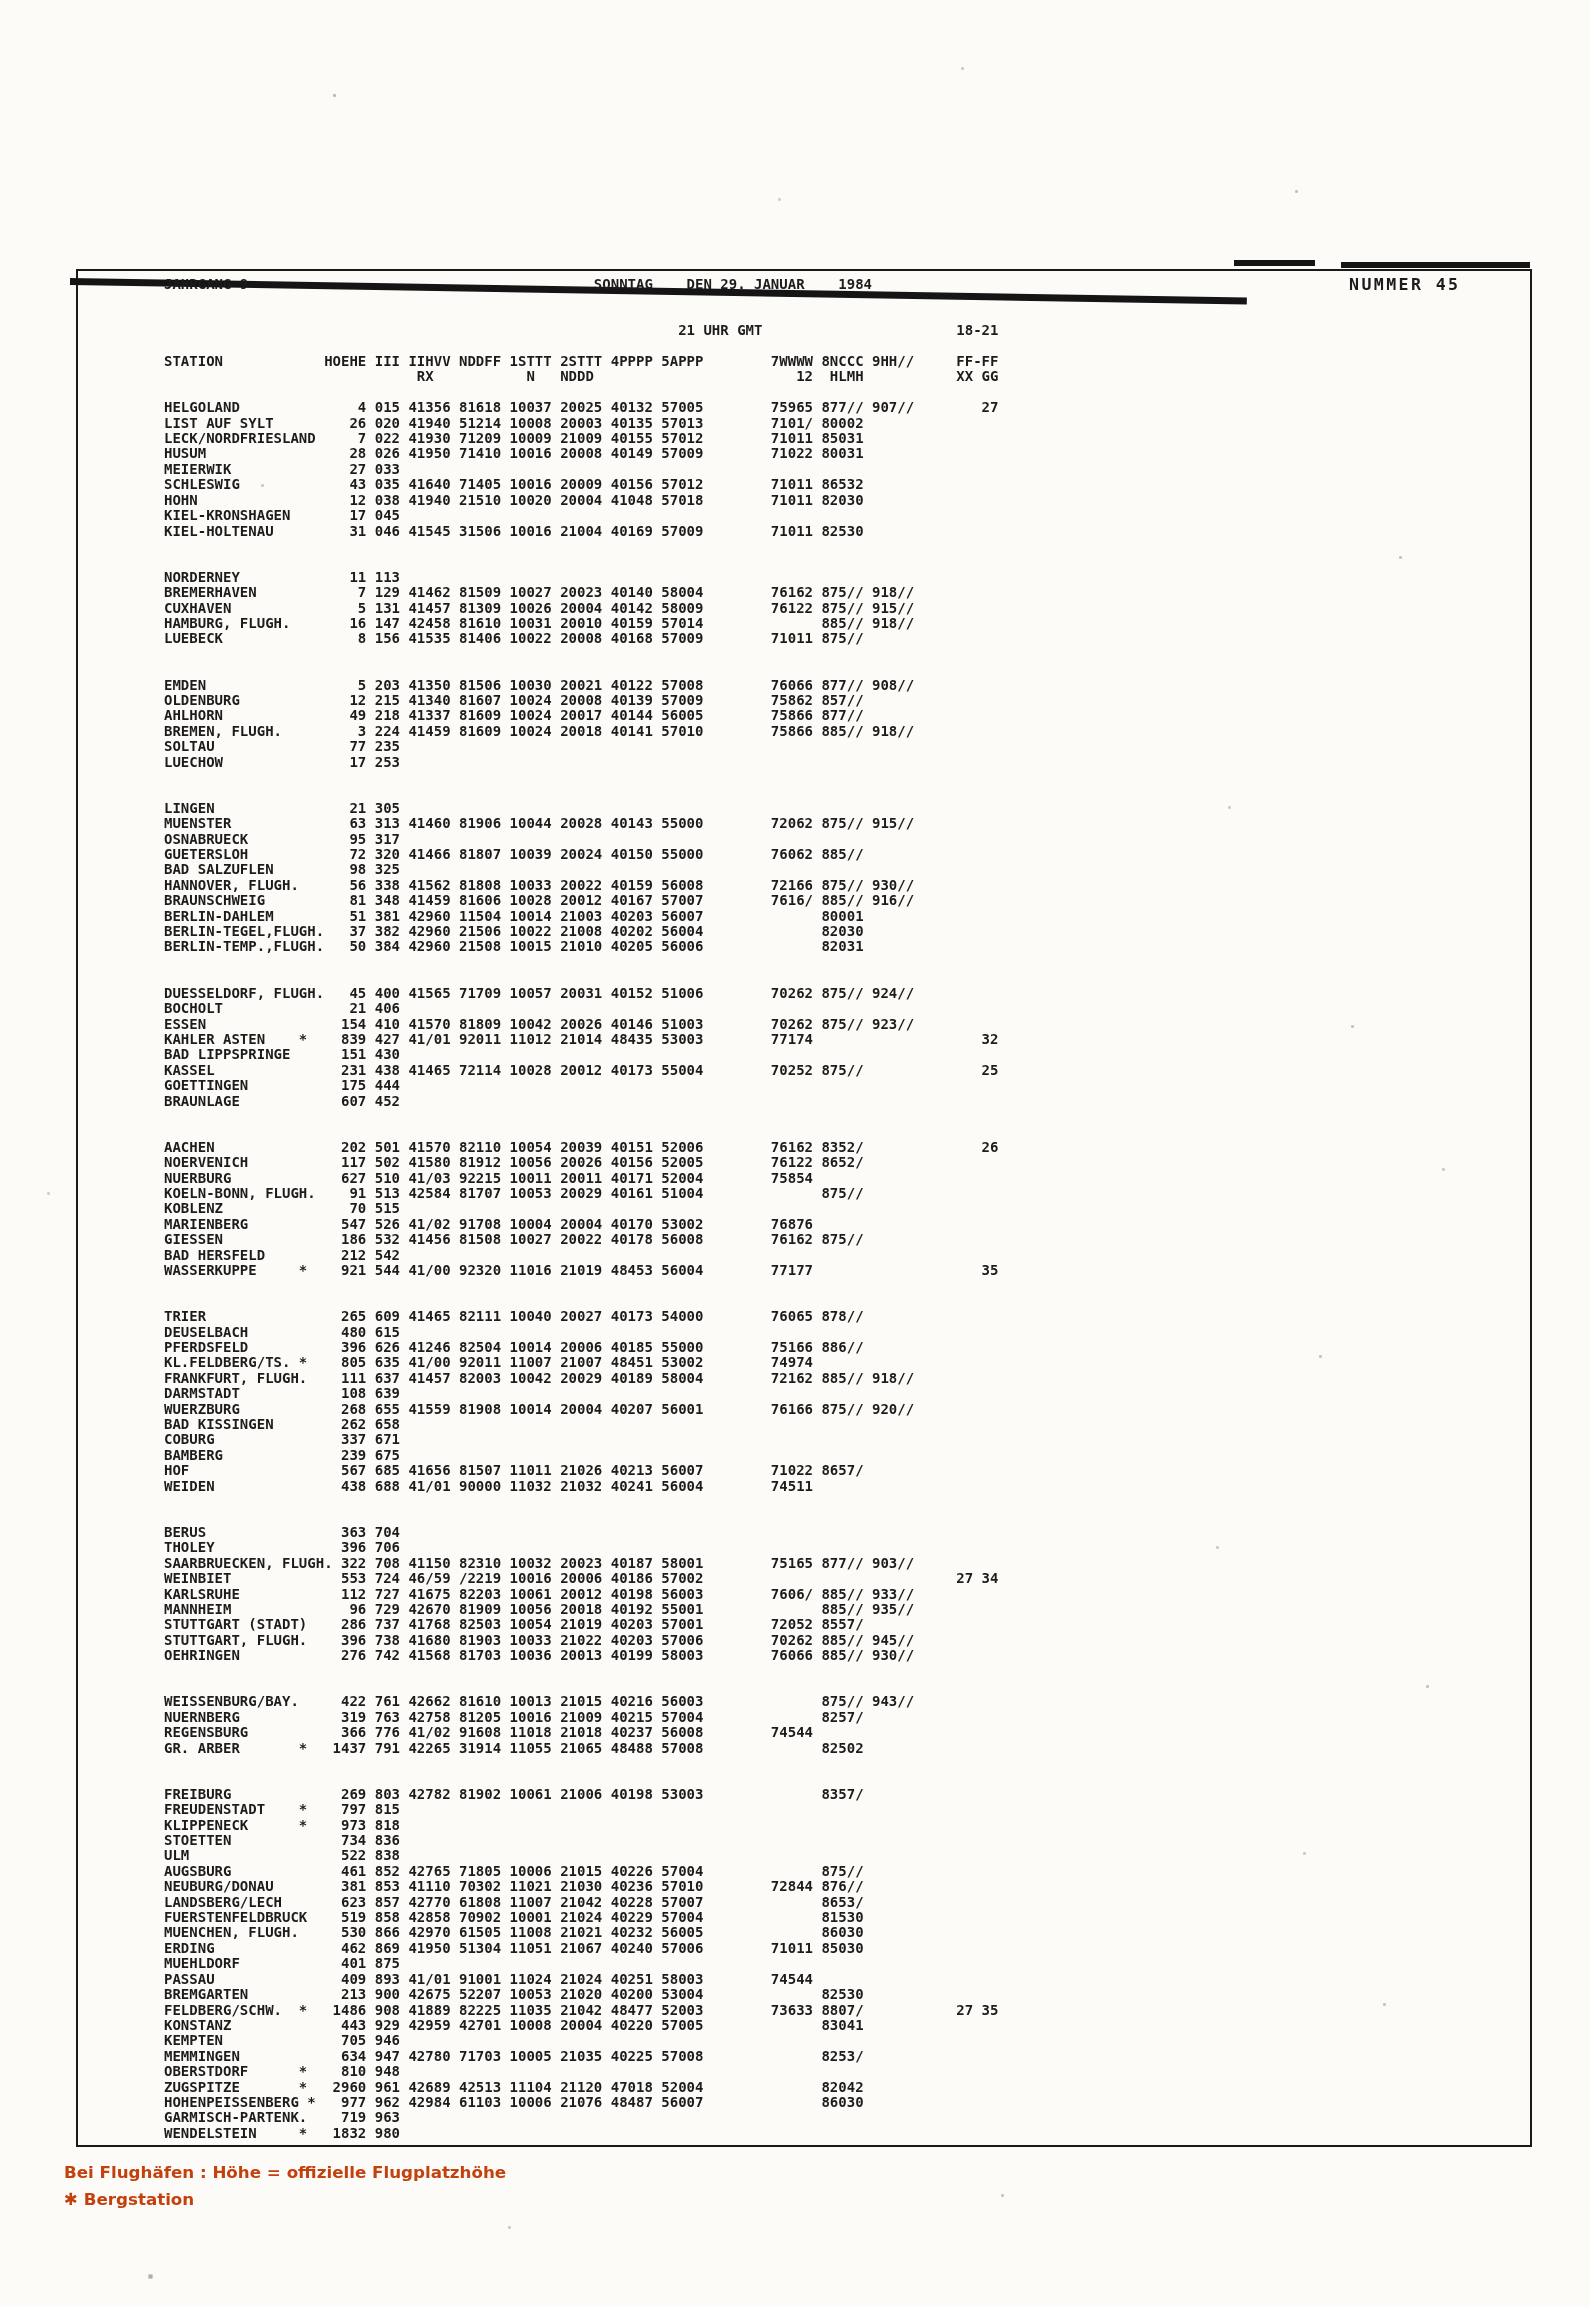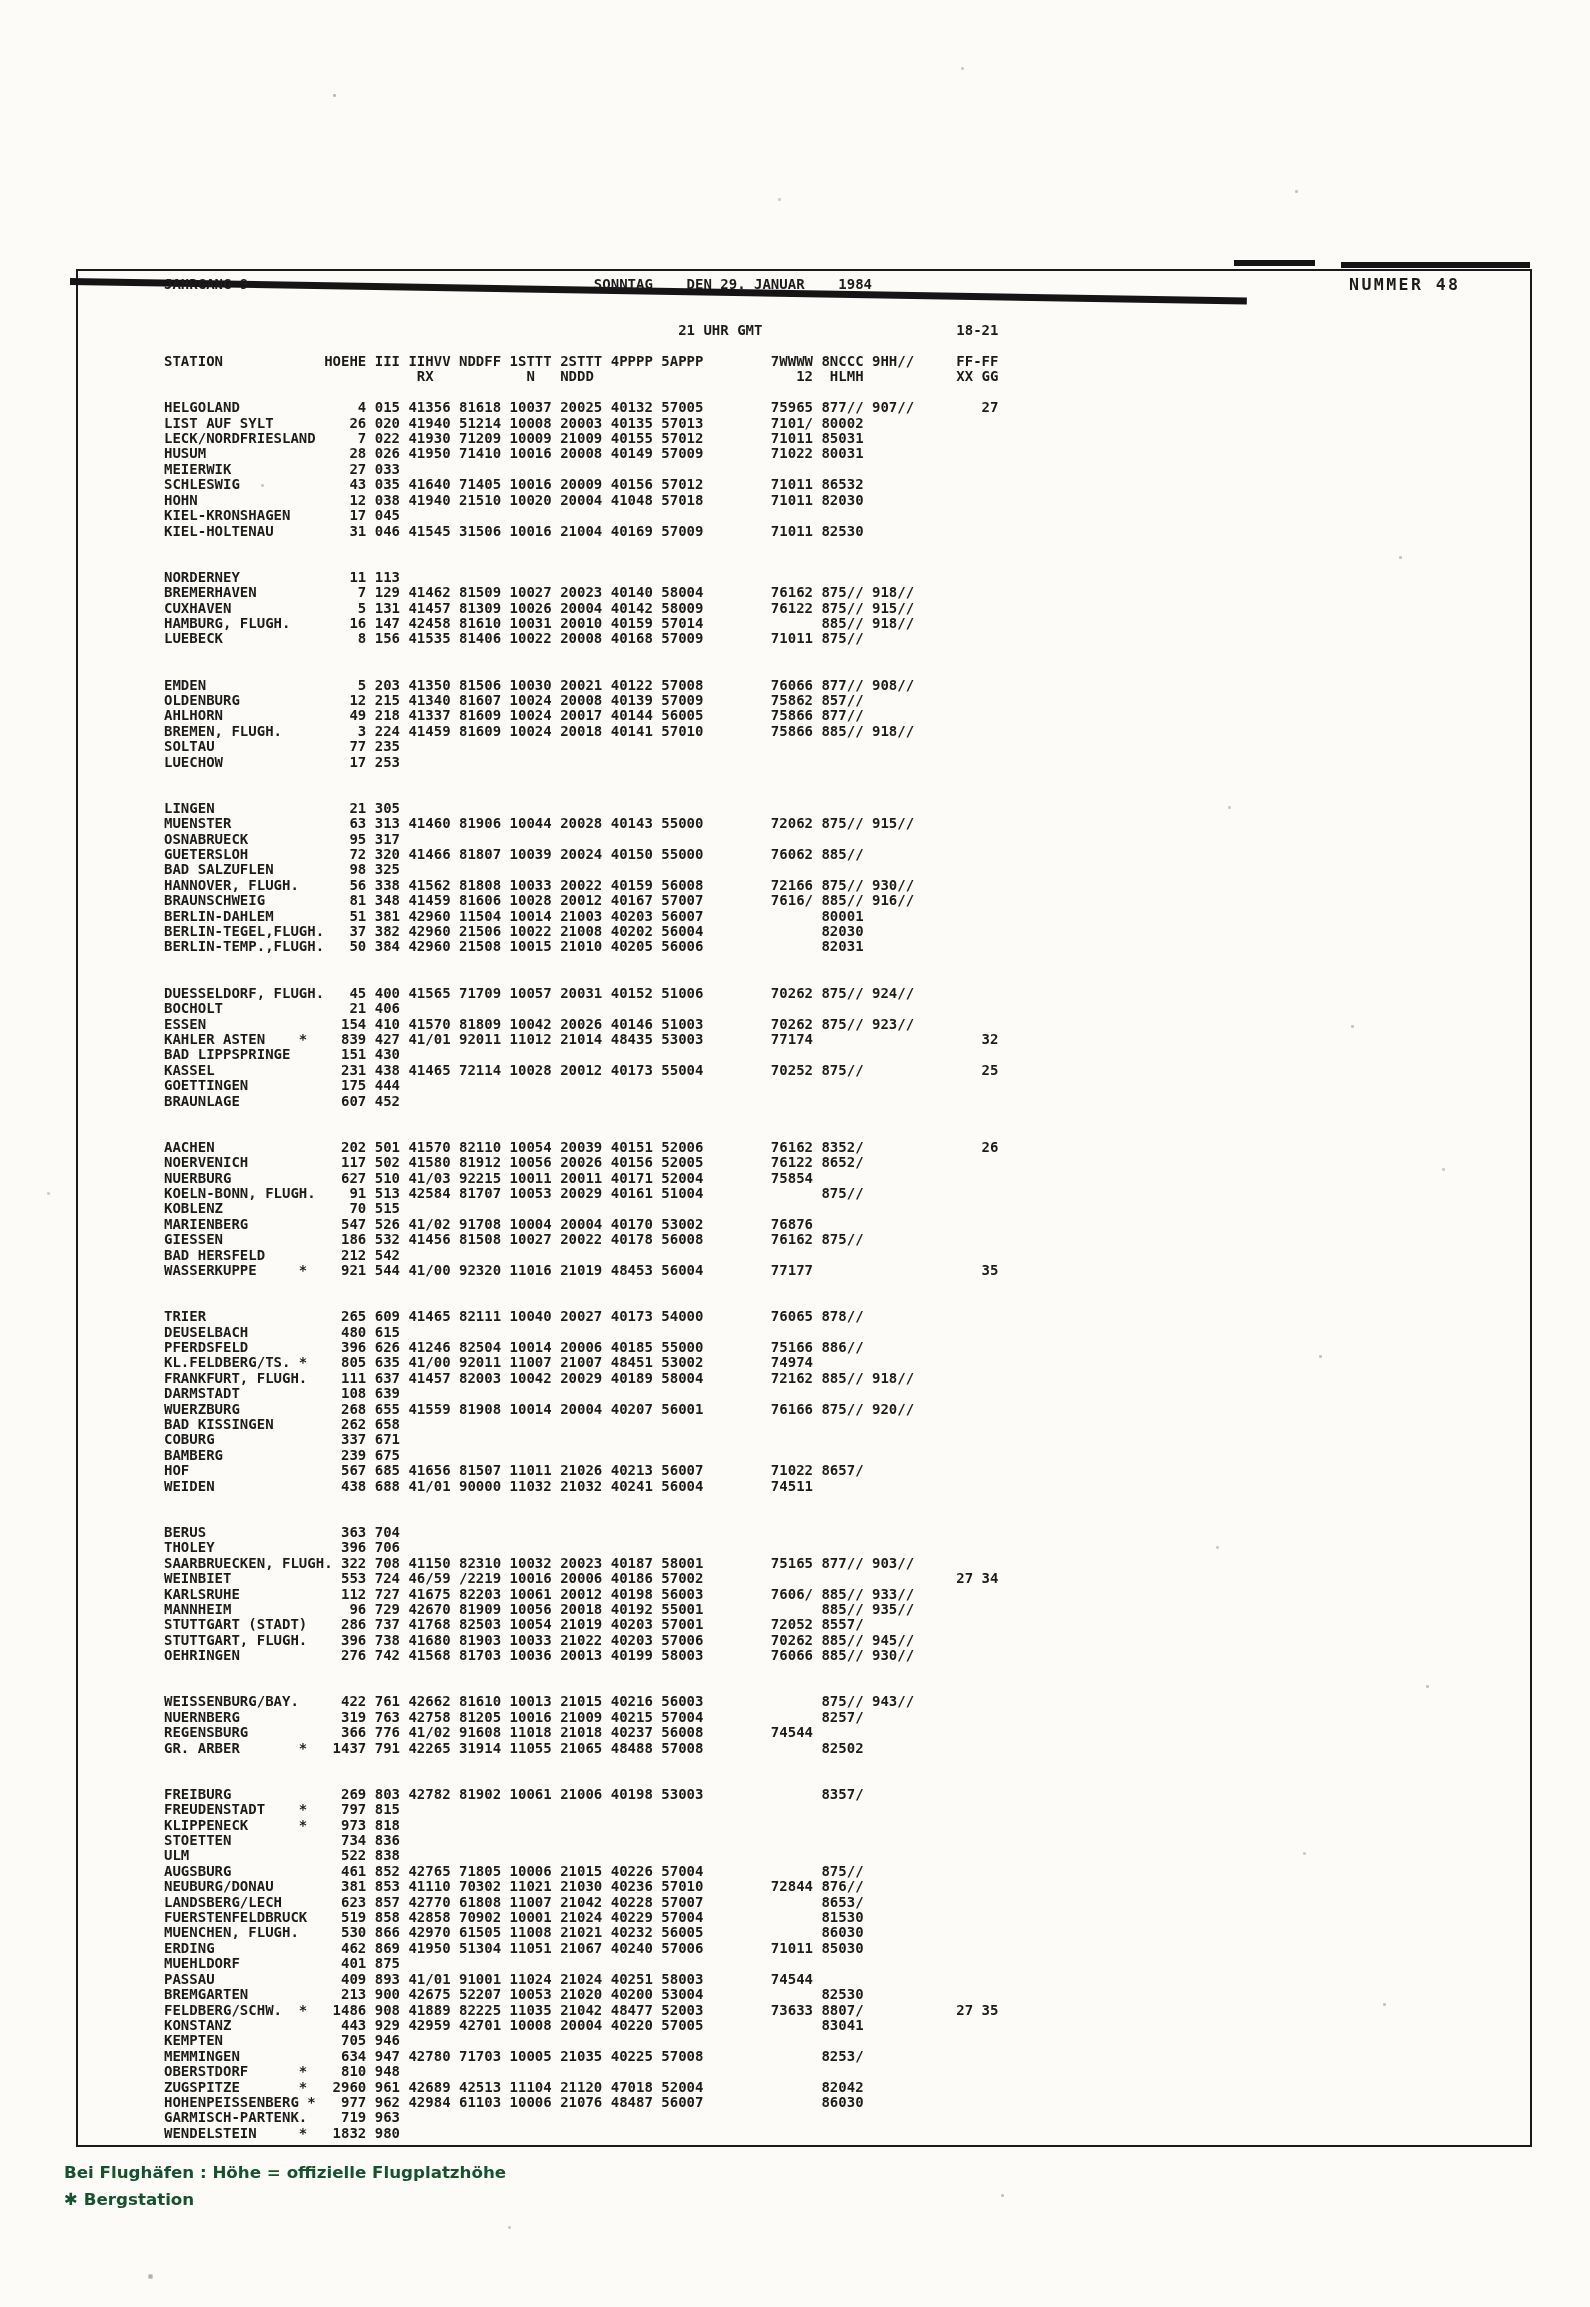--- a/index.html
+++ b/index.html
@@ -40,21 +40,21 @@
   }
   .ln{min-height:15.4px;}
   .nummer{
     position:absolute;left:1349px;top:275px;
     font-size:16.6px;font-weight:bold;color:#1c1c1c;
     letter-spacing:2.4px;white-space:pre;
   }
   .foot{
     position:absolute;left:64px;
     font-family:"DejaVu Sans",sans-serif;
-    font-weight:bold;font-size:16.7px;color:#14532d;
+    font-weight:bold;font-size:16.7px;color:#c2410c;
     white-space:pre;
   }
   .foot1{top:2162px;}
   .foot2{top:2189px;text-align:right;}
   .noise{
     position:absolute;left:0;top:0;width:0.8px;height:0.8px;
     background:transparent;
     box-shadow:
       334px 95px 0 0.8px rgba(0,0,0,.30), 962px 68px 0 0.8px rgba(0,0,0,.22),
       1296px 191px 0 0.8px rgba(0,0,0,.25), 262px 485px 0 0.8px rgba(0,0,0,.22),
@@ -69,19 +69,19 @@
 </style>
 </head>
 <body>
 
 <div class="noise"></div>
 <div class="page-border"></div>
 <div class="topband"></div>
 <div class="topdash"></div>
 <div class="topseg"></div>
 
-<div class="nummer">NUMMER 48</div>
+<div class="nummer">NUMMER 45</div>
 
 <div class="report" id="report"><div class="ln">JAHRGANG 9                                         SONNTAG    DEN 29. JANUAR    1984</div><div class="ln">&nbsp;</div><div class="ln">&nbsp;</div><div class="ln">                                                             21 UHR GMT                       18-21</div><div class="ln">&nbsp;</div><div class="ln">STATION            HOEHE III IIHVV NDDFF 1STTT 2STTT 4PPPP 5APPP        7WWWW 8NCCC 9HH//     FF-FF</div><div class="ln">                              RX           N   NDDD                        12  HLMH           XX GG</div><div class="ln">&nbsp;</div><div class="ln">HELGOLAND              4 015 41356 81618 10037 20025 40132 57005        75965 877// 907//        27</div><div class="ln">LIST AUF SYLT         26 020 41940 51214 10008 20003 40135 57013        7101/ 80002</div><div class="ln">LECK/NORDFRIESLAND     7 022 41930 71209 10009 21009 40155 57012        71011 85031</div><div class="ln">HUSUM                 28 026 41950 71410 10016 20008 40149 57009        71022 80031</div><div class="ln">MEIERWIK              27 033</div><div class="ln">SCHLESWIG             43 035 41640 71405 10016 20009 40156 57012        71011 86532</div><div class="ln">HOHN                  12 038 41940 21510 10020 20004 41048 57018        71011 82030</div><div class="ln">KIEL-KRONSHAGEN       17 045</div><div class="ln">KIEL-HOLTENAU         31 046 41545 31506 10016 21004 40169 57009        71011 82530</div><div class="ln">&nbsp;</div><div class="ln">&nbsp;</div><div class="ln">NORDERNEY             11 113</div><div class="ln">BREMERHAVEN            7 129 41462 81509 10027 20023 40140 58004        76162 875// 918//</div><div class="ln">CUXHAVEN               5 131 41457 81309 10026 20004 40142 58009        76122 875// 915//</div><div class="ln">HAMBURG, FLUGH.       16 147 42458 81610 10031 20010 40159 57014              885// 918//</div><div class="ln">LUEBECK                8 156 41535 81406 10022 20008 40168 57009        71011 875//</div><div class="ln">&nbsp;</div><div class="ln">&nbsp;</div><div class="ln">EMDEN                  5 203 41350 81506 10030 20021 40122 57008        76066 877// 908//</div><div class="ln">OLDENBURG             12 215 41340 81607 10024 20008 40139 57009        75862 857//</div><div class="ln">AHLHORN               49 218 41337 81609 10024 20017 40144 56005        75866 877//</div><div class="ln">BREMEN, FLUGH.         3 224 41459 81609 10024 20018 40141 57010        75866 885// 918//</div><div class="ln">SOLTAU                77 235</div><div class="ln">LUECHOW               17 253</div><div class="ln">&nbsp;</div><div class="ln">&nbsp;</div><div class="ln">LINGEN                21 305</div><div class="ln">MUENSTER              63 313 41460 81906 10044 20028 40143 55000        72062 875// 915//</div><div class="ln">OSNABRUECK            95 317</div><div class="ln">GUETERSLOH            72 320 41466 81807 10039 20024 40150 55000        76062 885//</div><div class="ln">BAD SALZUFLEN         98 325</div><div class="ln">HANNOVER, FLUGH.      56 338 41562 81808 10033 20022 40159 56008        72166 875// 930//</div><div class="ln">BRAUNSCHWEIG          81 348 41459 81606 10028 20012 40167 57007        7616/ 885// 916//</div><div class="ln">BERLIN-DAHLEM         51 381 42960 11504 10014 21003 40203 56007              80001</div><div class="ln">BERLIN-TEGEL,FLUGH.   37 382 42960 21506 10022 21008 40202 56004              82030</div><div class="ln">BERLIN-TEMP.,FLUGH.   50 384 42960 21508 10015 21010 40205 56006              82031</div><div class="ln">&nbsp;</div><div class="ln">&nbsp;</div><div class="ln">DUESSELDORF, FLUGH.   45 400 41565 71709 10057 20031 40152 51006        70262 875// 924//</div><div class="ln">BOCHOLT               21 406</div><div class="ln">ESSEN                154 410 41570 81809 10042 20026 40146 51003        70262 875// 923//</div><div class="ln">KAHLER ASTEN    *    839 427 41/01 92011 11012 21014 48435 53003        77174                    32</div><div class="ln">BAD LIPPSPRINGE      151 430</div><div class="ln">KASSEL               231 438 41465 72114 10028 20012 40173 55004        70252 875//              25</div><div class="ln">GOETTINGEN           175 444</div><div class="ln">BRAUNLAGE            607 452</div><div class="ln">&nbsp;</div><div class="ln">&nbsp;</div><div class="ln">AACHEN               202 501 41570 82110 10054 20039 40151 52006        76162 8352/              26</div><div class="ln">NOERVENICH           117 502 41580 81912 10056 20026 40156 52005        76122 8652/</div><div class="ln">NUERBURG             627 510 41/03 92215 10011 20011 40171 52004        75854</div><div class="ln">KOELN-BONN, FLUGH.    91 513 42584 81707 10053 20029 40161 51004              875//</div><div class="ln">KOBLENZ               70 515</div><div class="ln">MARIENBERG           547 526 41/02 91708 10004 20004 40170 53002        76876</div><div class="ln">GIESSEN              186 532 41456 81508 10027 20022 40178 56008        76162 875//</div><div class="ln">BAD HERSFELD         212 542</div><div class="ln">WASSERKUPPE     *    921 544 41/00 92320 11016 21019 48453 56004        77177                    35</div><div class="ln">&nbsp;</div><div class="ln">&nbsp;</div><div class="ln">TRIER                265 609 41465 82111 10040 20027 40173 54000        76065 878//</div><div class="ln">DEUSELBACH           480 615</div><div class="ln">PFERDSFELD           396 626 41246 82504 10014 20006 40185 55000        75166 886//</div><div class="ln">KL.FELDBERG/TS. *    805 635 41/00 92011 11007 21007 48451 53002        74974</div><div class="ln">FRANKFURT, FLUGH.    111 637 41457 82003 10042 20029 40189 58004        72162 885// 918//</div><div class="ln">DARMSTADT            108 639</div><div class="ln">WUERZBURG            268 655 41559 81908 10014 20004 40207 56001        76166 875// 920//</div><div class="ln">BAD KISSINGEN        262 658</div><div class="ln">COBURG               337 671</div><div class="ln">BAMBERG              239 675</div><div class="ln">HOF                  567 685 41656 81507 11011 21026 40213 56007        71022 8657/</div><div class="ln">WEIDEN               438 688 41/01 90000 11032 21032 40241 56004        74511</div><div class="ln">&nbsp;</div><div class="ln">&nbsp;</div><div class="ln">BERUS                363 704</div><div class="ln">THOLEY               396 706</div><div class="ln">SAARBRUECKEN, FLUGH. 322 708 41150 82310 10032 20023 40187 58001        75165 877// 903//</div><div class="ln">WEINBIET             553 724 46/59 /2219 10016 20006 40186 57002                              27 34</div><div class="ln">KARLSRUHE            112 727 41675 82203 10061 20012 40198 56003        7606/ 885// 933//</div><div class="ln">MANNHEIM              96 729 42670 81909 10056 20018 40192 55001              885// 935//</div><div class="ln">STUTTGART (STADT)    286 737 41768 82503 10054 21019 40203 57001        72052 8557/</div><div class="ln">STUTTGART, FLUGH.    396 738 41680 81903 10033 21022 40203 57006        70262 885// 945//</div><div class="ln">OEHRINGEN            276 742 41568 81703 10036 20013 40199 58003        76066 885// 930//</div><div class="ln">&nbsp;</div><div class="ln">&nbsp;</div><div class="ln">WEISSENBURG/BAY.     422 761 42662 81610 10013 21015 40216 56003              875// 943//</div><div class="ln">NUERNBERG            319 763 42758 81205 10016 21009 40215 57004              8257/</div><div class="ln">REGENSBURG           366 776 41/02 91608 11018 21018 40237 56008        74544</div><div class="ln">GR. ARBER       *   1437 791 42265 31914 11055 21065 48488 57008              82502</div><div class="ln">&nbsp;</div><div class="ln">&nbsp;</div><div class="ln">FREIBURG             269 803 42782 81902 10061 21006 40198 53003              8357/</div><div class="ln">FREUDENSTADT    *    797 815</div><div class="ln">KLIPPENECK      *    973 818</div><div class="ln">STOETTEN             734 836</div><div class="ln">ULM                  522 838</div><div class="ln">AUGSBURG             461 852 42765 71805 10006 21015 40226 57004              875//</div><div class="ln">NEUBURG/DONAU        381 853 41110 70302 11021 21030 40236 57010        72844 876//</div><div class="ln">LANDSBERG/LECH       623 857 42770 61808 11007 21042 40228 57007              8653/</div><div class="ln">FUERSTENFELDBRUCK    519 858 42858 70902 10001 21024 40229 57004              81530</div><div class="ln">MUENCHEN, FLUGH.     530 866 42970 61505 11008 21021 40232 56005              86030</div><div class="ln">ERDING               462 869 41950 51304 11051 21067 40240 57006        71011 85030</div><div class="ln">MUEHLDORF            401 875</div><div class="ln">PASSAU               409 893 41/01 91001 11024 21024 40251 58003        74544</div><div class="ln">BREMGARTEN           213 900 42675 52207 10053 21020 40200 53004              82530</div><div class="ln">FELDBERG/SCHW.  *   1486 908 41889 82225 11035 21042 48477 52003        73633 8807/           27 35</div><div class="ln">KONSTANZ             443 929 42959 42701 10008 20004 40220 57005              83041</div><div class="ln">KEMPTEN              705 946</div><div class="ln">MEMMINGEN            634 947 42780 71703 10005 21035 40225 57008              8253/</div><div class="ln">OBERSTDORF      *    810 948</div><div class="ln">ZUGSPITZE       *   2960 961 42689 42513 11104 21120 47018 52004              82042</div><div class="ln">HOHENPEISSENBERG *   977 962 42984 61103 10006 21076 48487 56007              86030</div><div class="ln">GARMISCH-PARTENK.    719 963</div><div class="ln">WENDELSTEIN     *   1832 980</div></div>
 
 <div class="foot foot1">Bei Flughäfen : Höhe = offizielle Flugplatzhöhe</div>
 <div class="foot foot2">✱ Bergstation</div>
 
 
 </body></html>

